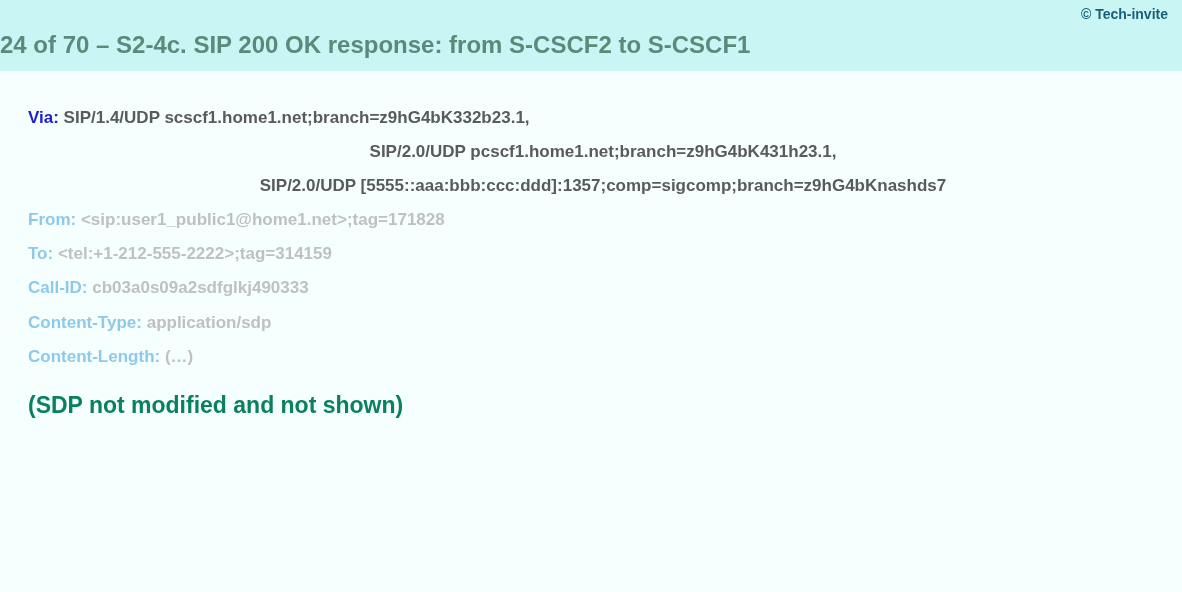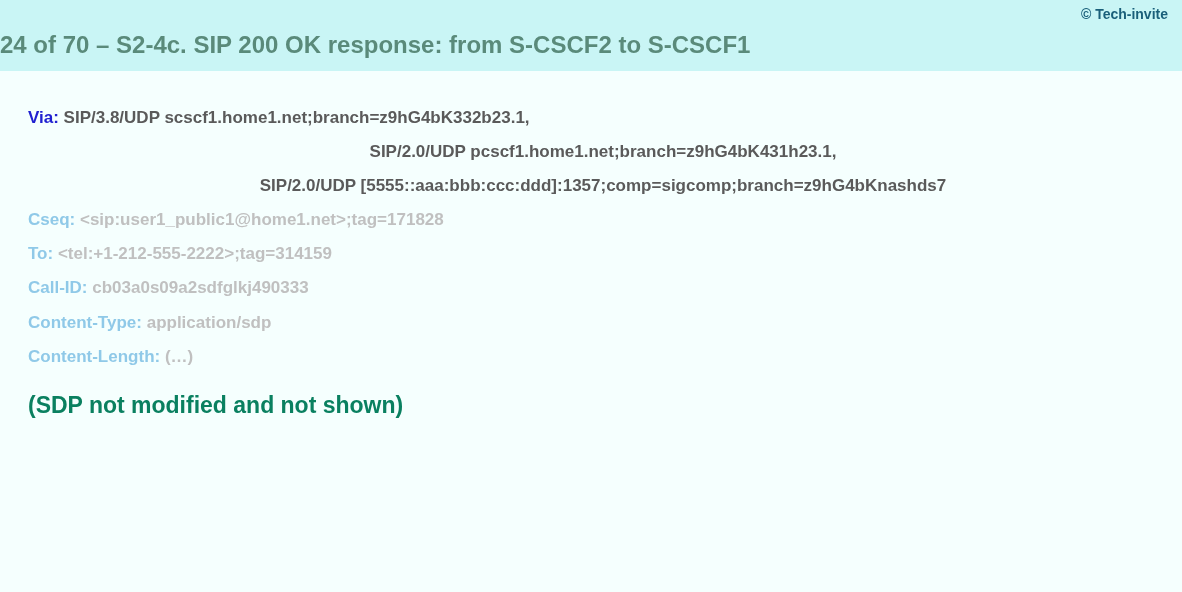--- a/index.html
+++ b/index.html
@@ -84,31 +84,31 @@
 <body>
 
 <div class="header-band">
   <div class="copyright">© Tech-invite</div>
   <div class="title-sub">24 of 70 – S2-4c. SIP 200 OK response: from S-CSCF2 to S-CSCF1</div>
 </div>
 
 <div class="content">
 
   <div class="sip-line">
-    <span class="hdr-via-label">Via:</span><span class="hdr-value-strong"> SIP/3.8/UDP scscf1.home1.net;branch=z9hG4bK332b23.1,</span>
+    <span class="hdr-via-label">Via:</span><span class="hdr-value-strong"> SIP/1.4/UDP scscf1.home1.net;branch=z9hG4bK332b23.1,</span>
   </div>
   <div class="sip-line via-continuation">
     <span class="hdr-value-strong">SIP/2.0/UDP pcscf1.home1.net;branch=z9hG4bK431h23.1,</span>
   </div>
   <div class="sip-line via-continuation">
     <span class="hdr-value-strong">SIP/2.0/UDP [5555::aaa:bbb:ccc:ddd]:1357;comp=sigcomp;branch=z9hG4bKnashds7</span>
   </div>
 
   <div class="sip-line">
-    <span class="hdr-label">Cseq:</span><span class="hdr-value-light"> &lt;sip:user1_public1@home1.net&gt;;tag=171828</span>
+    <span class="hdr-label">From:</span><span class="hdr-value-light"> &lt;sip:user1_public1@home1.net&gt;;tag=171828</span>
   </div>
 
   <div class="sip-line">
     <span class="hdr-label">To:</span><span class="hdr-value-light"> &lt;tel:+1-212-555-2222&gt;;tag=314159</span>
   </div>
 
   <div class="sip-line">
     <span class="hdr-label">Call-ID:</span><span class="hdr-value-light"> cb03a0s09a2sdfglkj490333</span>
   </div>
 

